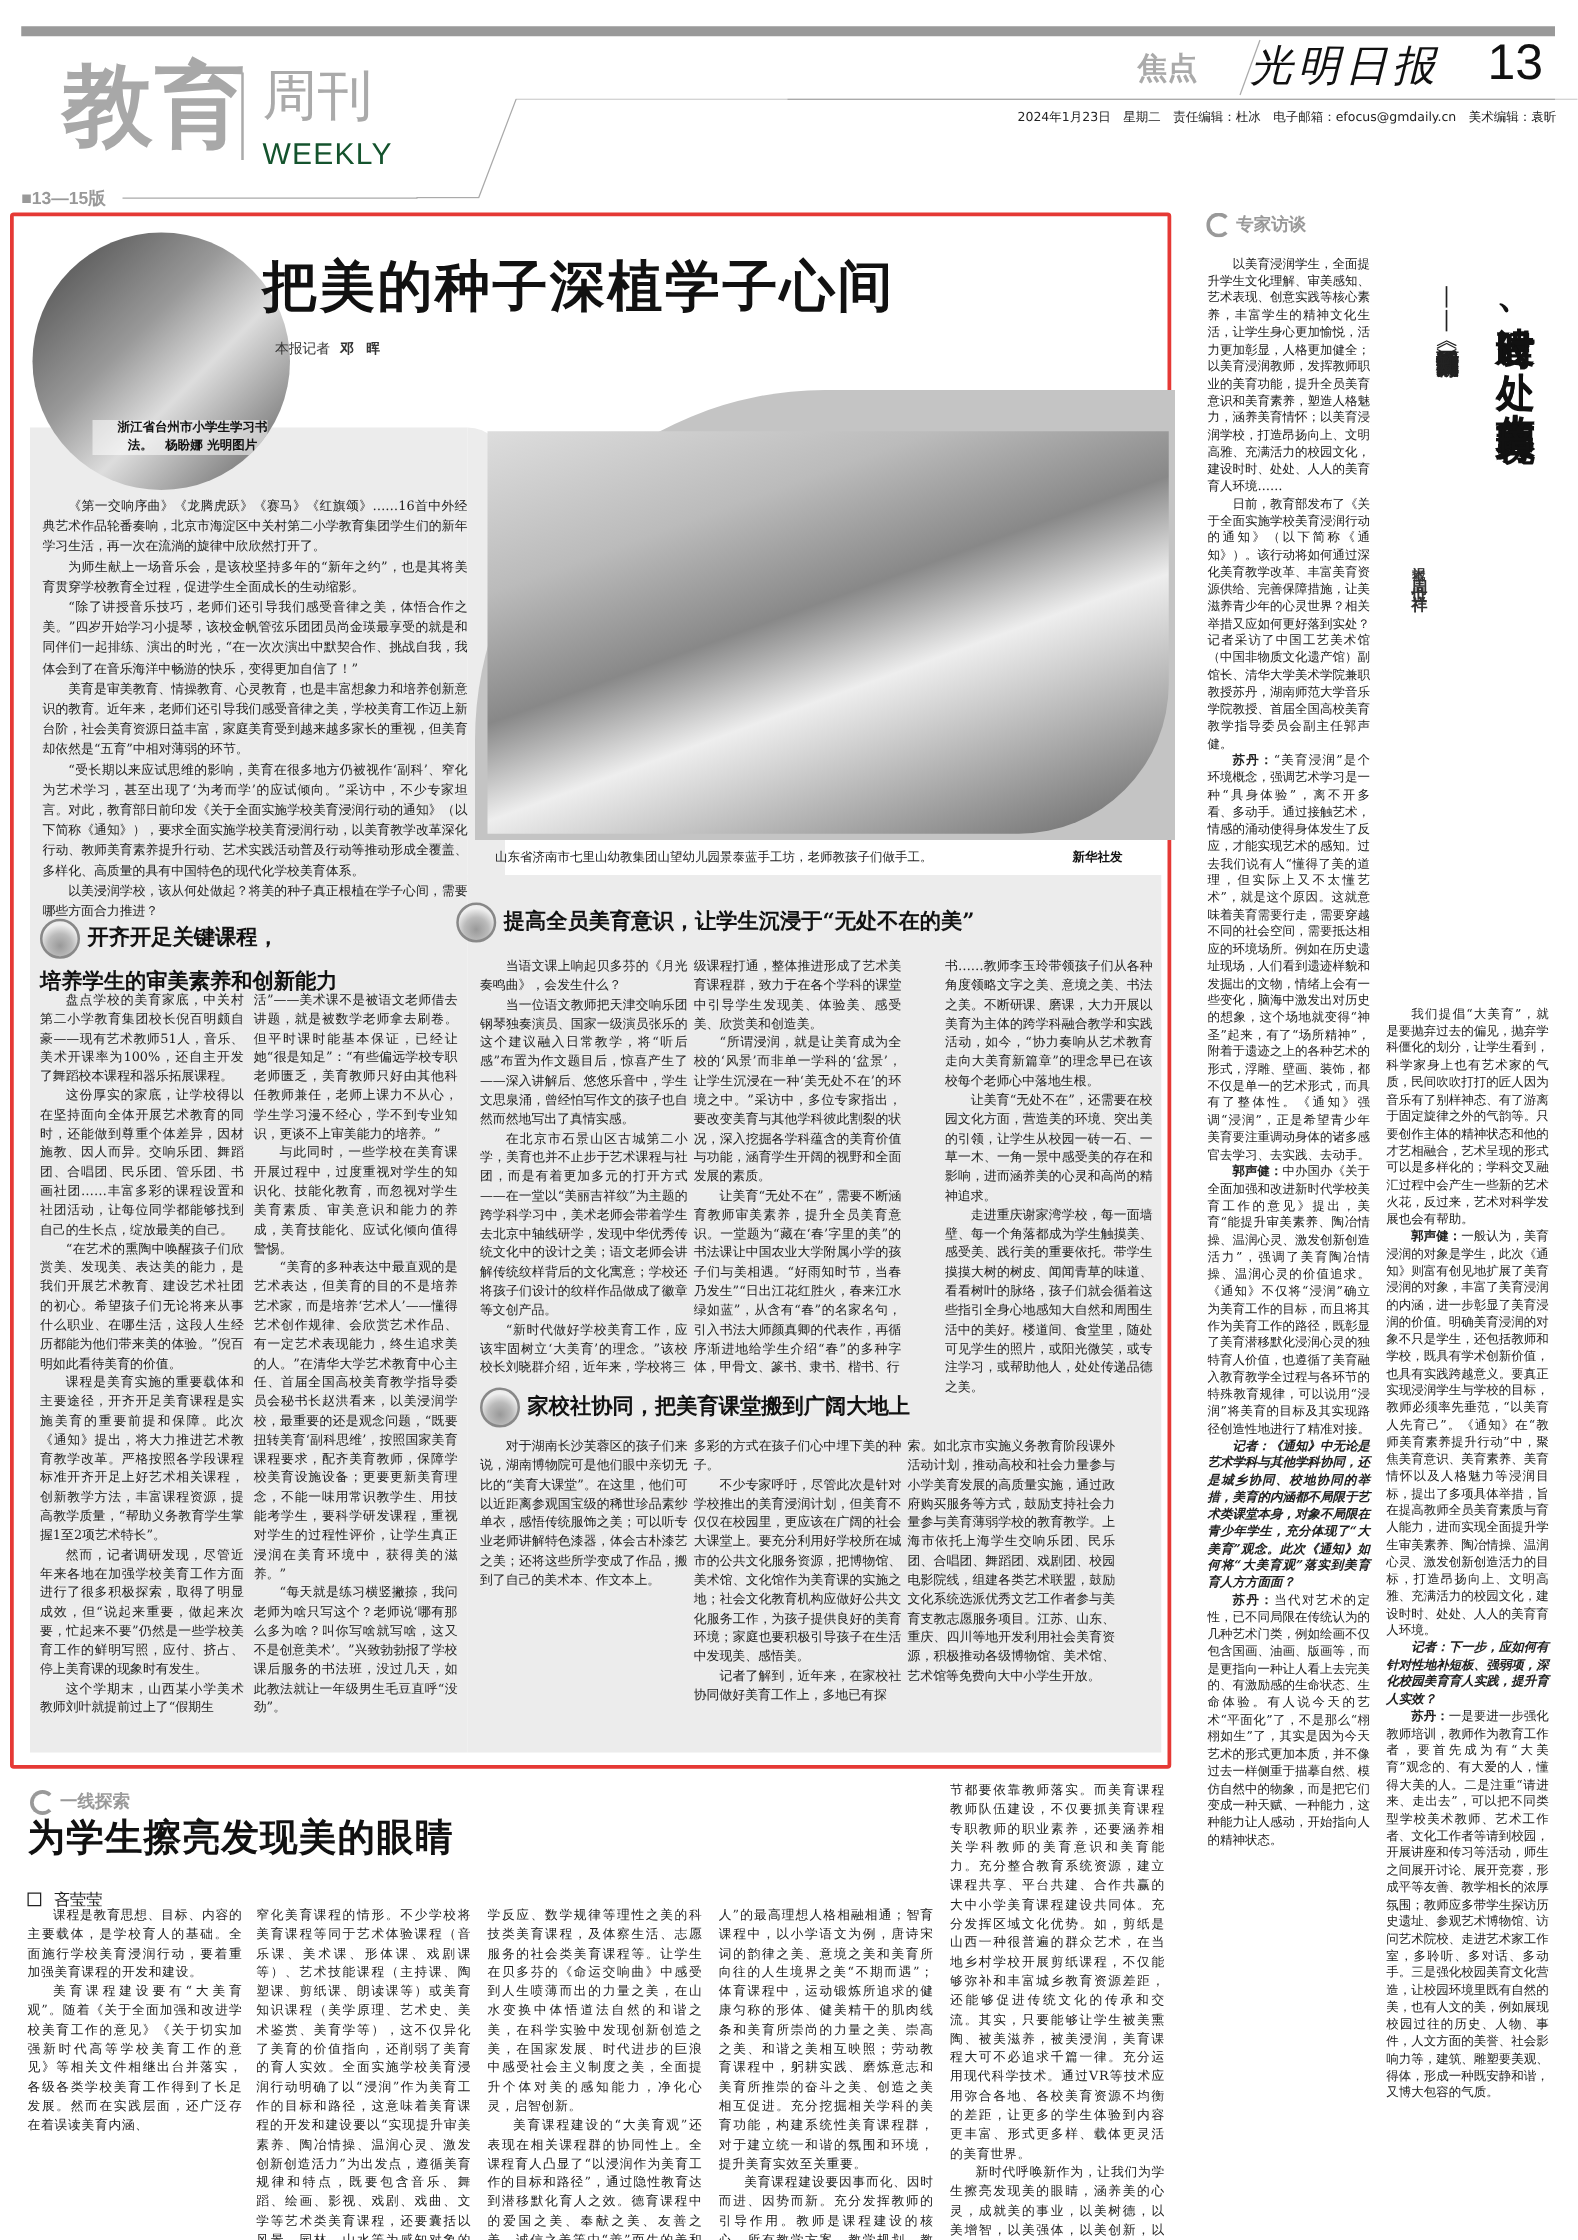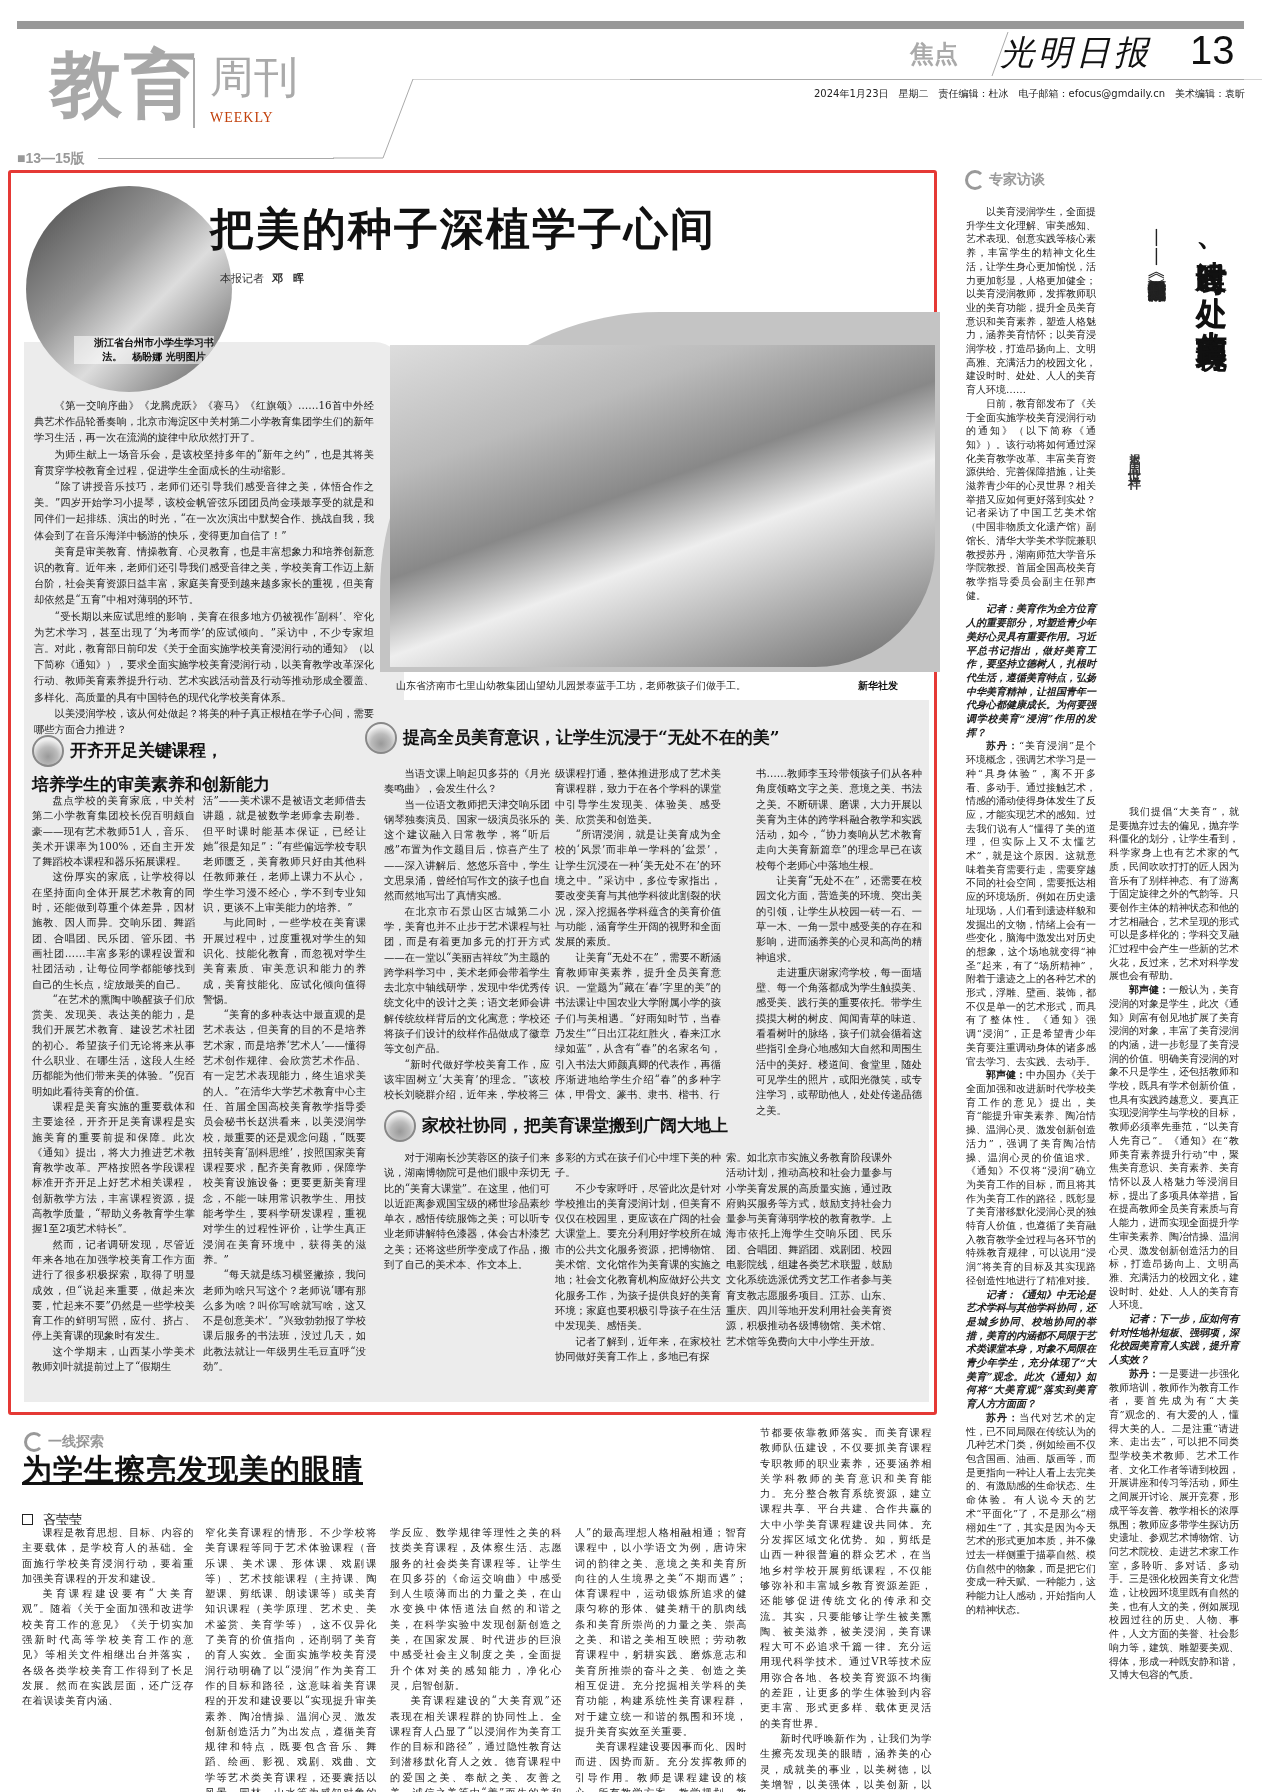--- a/index.html
+++ b/index.html
@@ -3,21 +3,21 @@
 <meta charset="utf-8">
 <style>
   * { box-sizing: border-box; margin: 0; padding: 0; }
   body { width: 1262px; height: 1792px; background: #fff; font-family: "DejaVu Serif", serif; color: #222; position: relative; overflow: hidden; }
   .abs { position: absolute; }
   
   .topbar { left: 17px; top: 21px; width: 1227px; height: 8px; background: #999; }
   .brand-big { left: 50px; top: 48px; font-family: "DejaVu Serif", serif; font-weight: bold; font-size: 72px; color: #a8a8a8; letter-spacing: 2px; line-height: 1; }
   .brand-sep { left: 193px; top: 58px; width: 2px; height: 70px; background: #aaa; }
   .brand-weekly-cn { left: 210px; top: 55px; font-family: "DejaVu Sans", sans-serif; font-size: 44px; color: #aaa; line-height: 1; }
-  .brand-weekly-en { left: 210px; top: 110px; font-family: Liberation Serif, serif; font-size: 14px; color: #c2410c; letter-spacing: 1px; }
+  .brand-weekly-en { left: 210px; top: 110px; font-family: Liberation Sans, sans-serif; font-size: 24px; color: #14532d; letter-spacing: 1px; }
   .pages-tag { left: 17px; top: 150px; font-family: "Liberation Sans", sans-serif; font-weight: bold; font-size: 14px; color: #999; }
   .pages-line { left: 98px; top: 158px; width: 236px; height: 1px; background: #aaa; }
   .slant-line { left: 333px; top: 79px; width: 930px; height: 80px; }
   .section-focus { left: 910px; top: 38px; font-family: "DejaVu Sans", sans-serif; font-weight: bold; font-size: 24px; color: #aaa; }
   .paper-logo { left: 1000px; top: 30px; font-family: "DejaVu Serif", serif; font-style: italic; font-size: 34px; color: #111; letter-spacing: 4px; }
   .page-num { left: 1190px; top: 28px; font-family: "Liberation Sans", sans-serif; font-size: 40px; color: #111; }
   .dateline { left: 770px; top: 87px; width: 475px; font-family: "DejaVu Sans", sans-serif; font-size: 10px; color: #222; text-align: right; white-space: nowrap; }
   .red-frame2 { left: 8px; top: 170px; width: 929px; height: 1245px; border: 3px solid #e53935; border-radius: 3px; }
   .gray-panel { left: 24px; top: 342px; width: 350px; height: 1060px; background: #ececec; }
   .gray-panel2 { left: 374px; top: 700px; width: 555px; height: 702px; background: #ececec; }
@@ -39,21 +39,21 @@
   .col b { font-weight: bold; }
   
   .expert-tag { left: 965px; top: 170px; font-family: "DejaVu Sans", sans-serif; font-weight: bold; font-size: 14px; color: #999; }
   .g-icon { display: inline-block; width: 20px; height: 20px; border: 3px solid #999; border-radius: 50%; border-right-color: transparent; margin-right: 4px; vertical-align: middle; }
   .vtitle { left: 1195px; top: 236px; writing-mode: vertical-rl; font-family: "DejaVu Serif", serif; font-weight: bold; font-size: 31px; color: #111; line-height: 1.1; letter-spacing: 1px; }
   .vsub { left: 1148px; top: 228px; writing-mode: vertical-rl; font-family: "DejaVu Sans", sans-serif; font-size: 19px; color: #222; line-height: 1; }
   .vbyline { left: 1125px; top: 445px; writing-mode: vertical-rl; font-size: 11px; color: #333; }
   .vbyline b { margin-top: 8px; letter-spacing: 6px; font-size: 13px; }
   
   .explore-tag { left: 24px; top: 1432px; font-family: "DejaVu Sans", sans-serif; font-weight: bold; font-size: 14px; color: #999; }
-  .bottom-title { left: 22px; top: 1450px; font-family: "DejaVu Serif", serif; font-weight: bold; font-size: 30px; color: #111; letter-spacing: 1px; text-decoration: underline; }
+  .bottom-title { left: 22px; top: 1450px; font-family: "DejaVu Serif", serif; font-weight: bold; font-size: 30px; color: #111; letter-spacing: 1px; }
   .bottom-author { left: 22px; top: 1491px; font-size: 13px; color: #222; margin-top: 20px; }
   .bottom-author .box { display: inline-block; width: 11px; height: 11px; border: 1.5px solid #222; margin-right: 10px; vertical-align: -1px; }
   .bcol { font-size: 10.2px; line-height: 15.3px; text-align: justify; color: #222; letter-spacing: 0.6px; }
   .bcol p { text-indent: 2em; }
 </style>
 </head>
 <body>
 
 <div class="abs topbar"></div>
 <div class="abs brand-big">教育</div>
@@ -161,21 +161,20 @@
 </div>
 <div class="abs vtitle">建设时时、处处、人人的美育育人环境</div>
 <div class="abs vsub">——专家解读教育部《关于全面实施学校美育浸润行动的通知》</div>
 <div class="abs vbyline">
   <span>本报记者</span><b>周世祥</b>
 </div>
 
 <div class="abs col" style="left:966px;top:205px;width:130px;font-size:10px;line-height:13.7px;">
   <p>以美育浸润学生，全面提升学生文化理解、审美感知、艺术表现、创意实践等核心素养，丰富学生的精神文化生活，让学生身心更加愉悦，活力更加彰显，人格更加健全；以美育浸润教师，发挥教师职业的美育功能，提升全员美育意识和美育素养，塑造人格魅力，涵养美育情怀；以美育浸润学校，打造昂扬向上、文明高雅、充满活力的校园文化，建设时时、处处、人人的美育育人环境……</p>
   <p>日前，教育部发布了《关于全面实施学校美育浸润行动的通知》（以下简称《通知》）。该行动将如何通过深化美育教学改革、丰富美育资源供给、完善保障措施，让美滋养青少年的心灵世界？相关举措又应如何更好落到实处？记者采访了中国工艺美术馆（中国非物质文化遗产馆）副馆长、清华大学美术学院兼职教授苏丹，湖南师范大学音乐学院教授、首届全国高校美育教学指导委员会副主任郭声健。</p>
-  <p style="font-style:italic;font-weight:bold;"><b>记者：</b><span>美育作为全方位育人的重要部分，对塑造青少年美好心灵具有重要作用。习近平总书记指出，做好美育工作，要坚持立德树人，扎根时代生活，遵循美育特点，弘扬中华美育精神，让祖国青年一代身心都健康成长。为何要强调学校美育“浸润”作用的发挥？</span></p>
   <p><b>苏丹：</b><span>“美育浸润”是个环境概念，强调艺术学习是一种“具身体验”，离不开多看、多动手。通过接触艺术，情感的涌动使得身体发生了反应，才能实现艺术的感知。过去我们说有人“懂得了美的道理，但实际上又不太懂艺术”，就是这个原因。这就意味着美育需要行走，需要穿越不同的社会空间，需要抵达相应的环境场所。例如在历史遗址现场，人们看到遗迹样貌和发掘出的文物，情绪上会有一些变化，脑海中激发出对历史的想象，这个场地就变得“神圣”起来，有了“场所精神”，附着于遗迹之上的各种艺术的形式，浮雕、壁画、装饰，都不仅是单一的艺术形式，而具有了整体性。《通知》强调“浸润”，正是希望青少年美育要注重调动身体的诸多感官去学习、去实践、去动手。</span></p>
   <p><b>郭声健：</b><span>中办国办《关于全面加强和改进新时代学校美育工作的意见》提出，美育“能提升审美素养、陶冶情操、温润心灵、激发创新创造活力”，强调了美育陶冶情操、温润心灵的价值追求。《通知》不仅将“浸润”确立为美育工作的目标，而且将其作为美育工作的路径，既彰显了美育潜移默化浸润心灵的独特育人价值，也遵循了美育融入教育教学全过程与各环节的特殊教育规律，可以说用“浸润”将美育的目标及其实现路径创造性地进行了精准对接。</span></p>
   <p style="font-style:italic;font-weight:bold;"><b>记者：</b><span>《通知》中无论是艺术学科与其他学科协同，还是城乡协同、校地协同的举措，美育的内涵都不局限于艺术类课堂本身，对象不局限在青少年学生，充分体现了“大美育”观念。此次《通知》如何将“大美育观”落实到美育育人方方面面？</span></p>
   <p><b>苏丹：</b><span>当代对艺术的定性，已不同局限在传统认为的几种艺术门类，例如绘画不仅包含国画、油画、版画等，而是更指向一种让人看上去完美的、有激励感的生命状态、生命体验。有人说今天的艺术“平面化”了，不是那么“栩栩如生”了，其实是因为今天艺术的形式更加本质，并不像过去一样侧重于描摹自然、模仿自然中的物象，而是把它们变成一种天赋、一种能力，这种能力让人感动，开始指向人的精神状态。</span></p>
 </div>
 <div class="abs col" style="left:1109px;top:805px;width:130px;font-size:10px;line-height:13.7px;">
   <p>我们提倡“大美育”，就是要抛弃过去的偏见，抛弃学科僵化的划分，让学生看到，科学家身上也有艺术家的气质，民间吹吹打打的匠人因为音乐有了别样神态、有了游离于固定旋律之外的气韵等。只要创作主体的精神状态和他的才艺相融合，艺术呈现的形式可以是多样化的；学科交叉融汇过程中会产生一些新的艺术火花，反过来，艺术对科学发展也会有帮助。</p>
   <p><b>郭声健：</b><span>一般认为，美育浸润的对象是学生，此次《通知》则富有创见地扩展了美育浸润的对象，丰富了美育浸润的内涵，进一步彰显了美育浸润的价值。明确美育浸润的对象不只是学生，还包括教师和学校，既具有学术创新价值，也具有实践跨越意义。要真正实现浸润学生与学校的目标，教师必须率先垂范，“以美育人先育己”。《通知》在“教师美育素养提升行动”中，聚焦美育意识、美育素养、美育情怀以及人格魅力等浸润目标，提出了多项具体举措，旨在提高教师全员美育素质与育人能力，进而实现全面提升学生审美素养、陶冶情操、温润心灵、激发创新创造活力的目标，打造昂扬向上、文明高雅、充满活力的校园文化，建设时时、处处、人人的美育育人环境。</span></p>
   <p style="font-style:italic;font-weight:bold;"><b>记者：</b><span>下一步，应如何有针对性地补短板、强弱项，深化校园美育育人实践，提升育人实效？</span></p>
   <p><b>苏丹：</b><span>一是要进一步强化教师培训，教师作为教育工作者，要首先成为有“大美育”观念的、有大爱的人，懂得大美的人。二是注重“请进来、走出去”，可以把不同类型学校美术教师、艺术工作者、文化工作者等请到校园，开展讲座和传习等活动，师生之间展开讨论、展开竞赛，形成平等友善、教学相长的浓厚氛围；教师应多带学生探访历史遗址、参观艺术博物馆、访问艺术院校、走进艺术家工作室，多聆听、多对话、多动手。三是强化校园美育文化营造，让校园环境里既有自然的美，也有人文的美，例如展现校园过往的历史、人物、事件，人文方面的美誉、社会影响力等，建筑、雕塑要美观、得体，形成一种既安静和谐，又博大包容的气质。</span></p>

